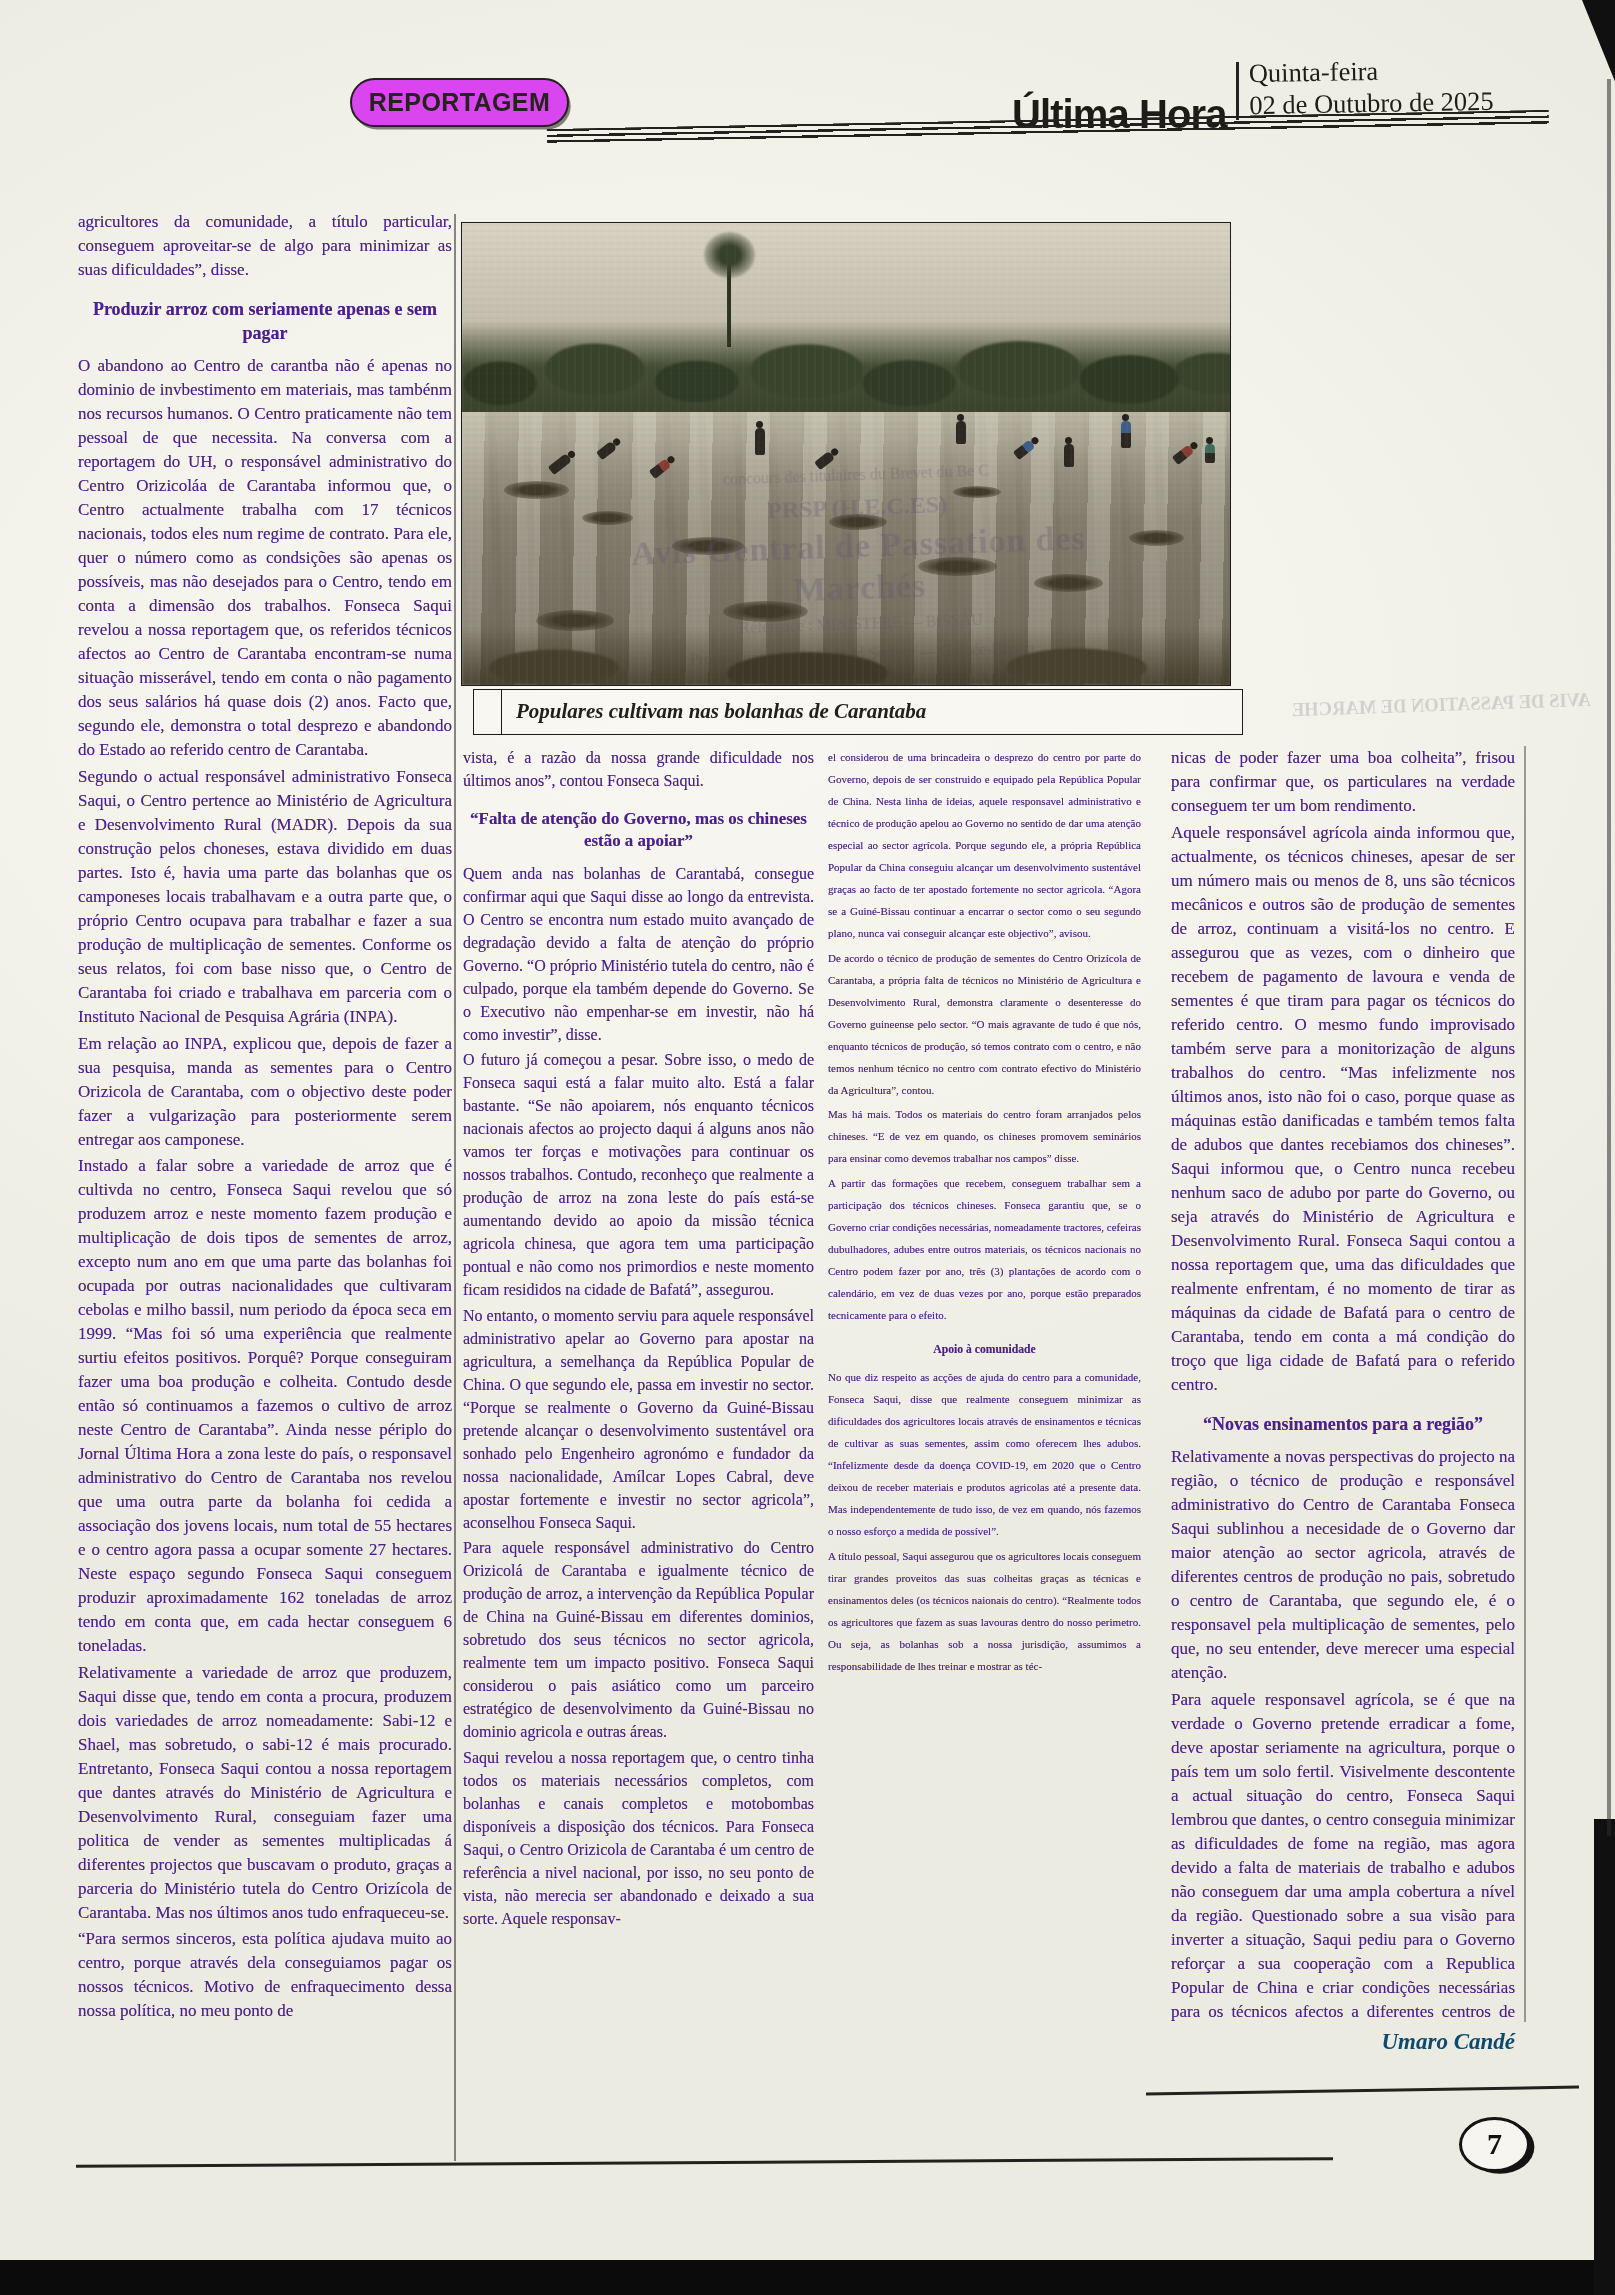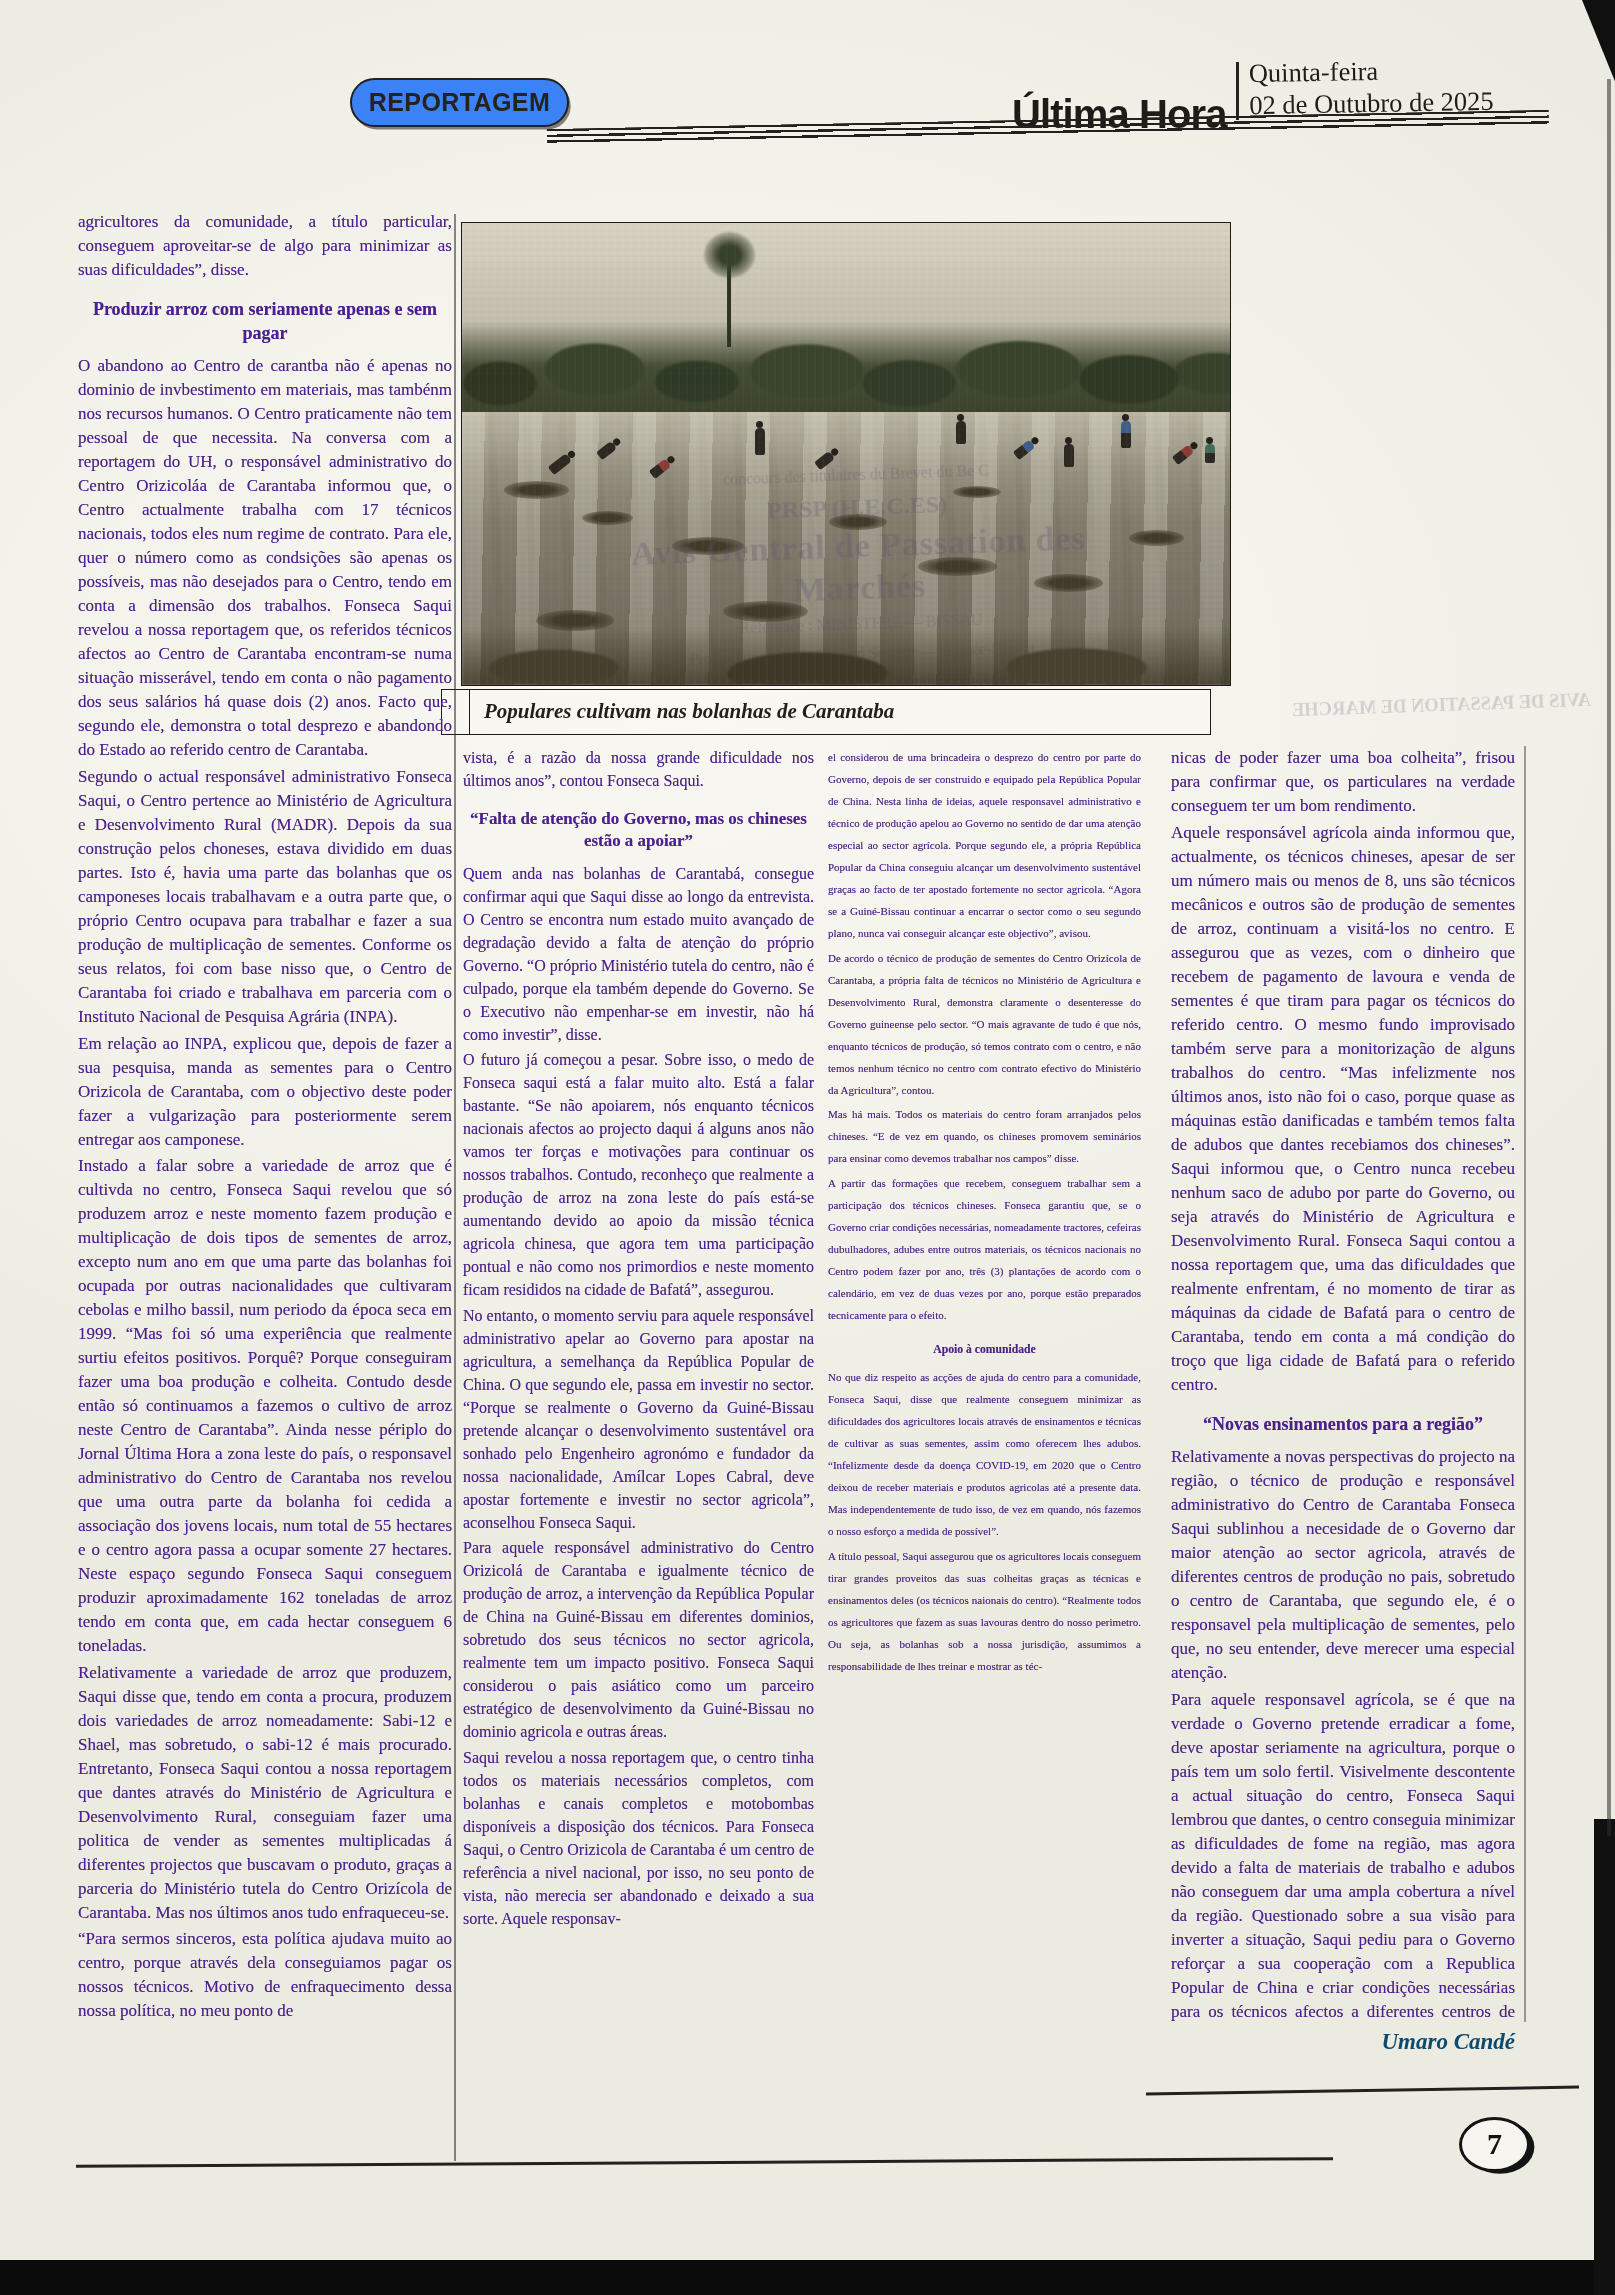--- a/index.html
+++ b/index.html
@@ -19,21 +19,21 @@
   }
   .masthead-divider{position:absolute;left:1236px;top:62px;width:2.6px;height:58px;background:#222;}
   .issue-date{position:absolute;left:1249px;top:55px;font-size:26.5px;line-height:32px;color:#1f1d1a;transform:rotate(-1deg);}
   .header-rules{
     position:absolute;left:547px;top:129px;width:1002px;height:15px;
     background:repeating-linear-gradient(180deg,#23211e 0 2.3px,transparent 2.3px 5.7px);
     transform:rotate(-1.1deg);transform-origin:left center;
   }
   .section-banner{
     position:absolute;left:350px;top:78px;width:219px;height:49px;
-    border:2.6px solid #23211e;border-radius:26.5px;background:#3b82f6;
+    border:2.6px solid #23211e;border-radius:26.5px;background:#d946ef;
     box-shadow:2.6px 3.5px 0 -0.9px rgba(35,33,30,.55);
     text-align:center;line-height:44px;
     font-family:"Liberation Sans", sans-serif;font-weight:700;font-size:25px;
     letter-spacing:0.4px;color:#26231f;
   }
 
   
   .photo-frame{
     position:absolute;left:461px;top:222px;width:770px;height:464px;
     border:1.8px solid #1d1b18;overflow:hidden;
@@ -94,21 +94,21 @@
   .g-sm{font-size:16px;}
   .g-md{font-size:24px;font-weight:700;line-height:35px;}
   .g-lg{font-size:34px;font-weight:700;line-height:42px;letter-spacing:0.9px;}
   .side-ghost{
     position:absolute;left:1238px;top:696px;width:353px;
     font-size:18.5px;font-weight:700;color:#5f5370;opacity:.22;
     transform:scaleX(-1) rotate(2deg);filter:blur(0.7px);white-space:nowrap;
   }
 
   .caption-box{
-    position:absolute;left:441px;top:689px;width:770px;height:46px;
+    position:absolute;left:473px;top:689px;width:770px;height:46px;
     border:1.8px solid #1d1b18;background:rgba(250,249,244,.6);
   }
   .caption-box::before{content:"";position:absolute;left:26.5px;top:0;bottom:0;width:1.8px;background:#1d1b18;}
   .caption-text{
     position:absolute;left:42px;top:0;right:7px;line-height:42px;
     font-size:21px;font-weight:700;font-style:italic;color:#232019;
     white-space:nowrap;overflow:hidden;
   }
 
   

